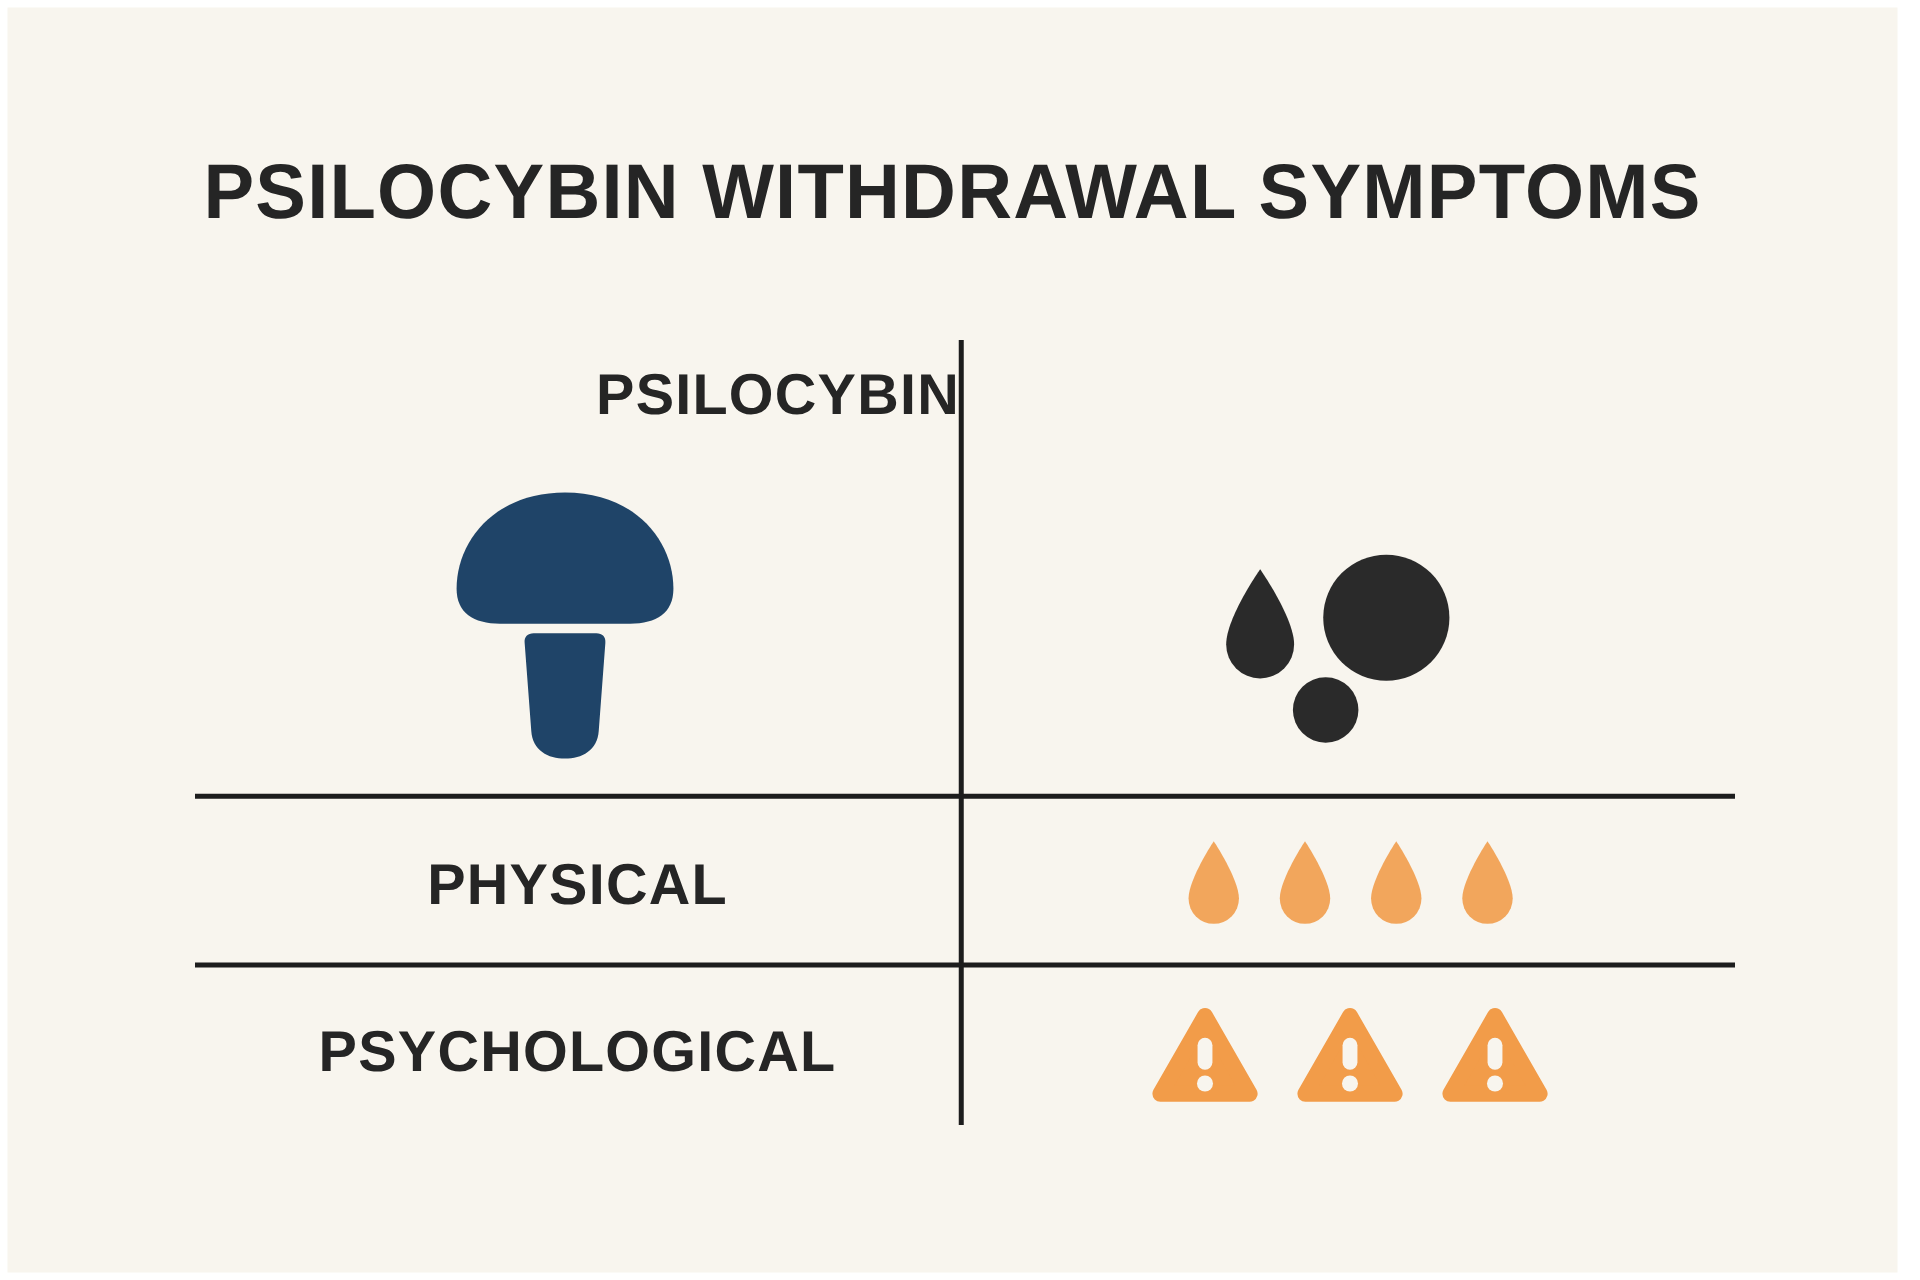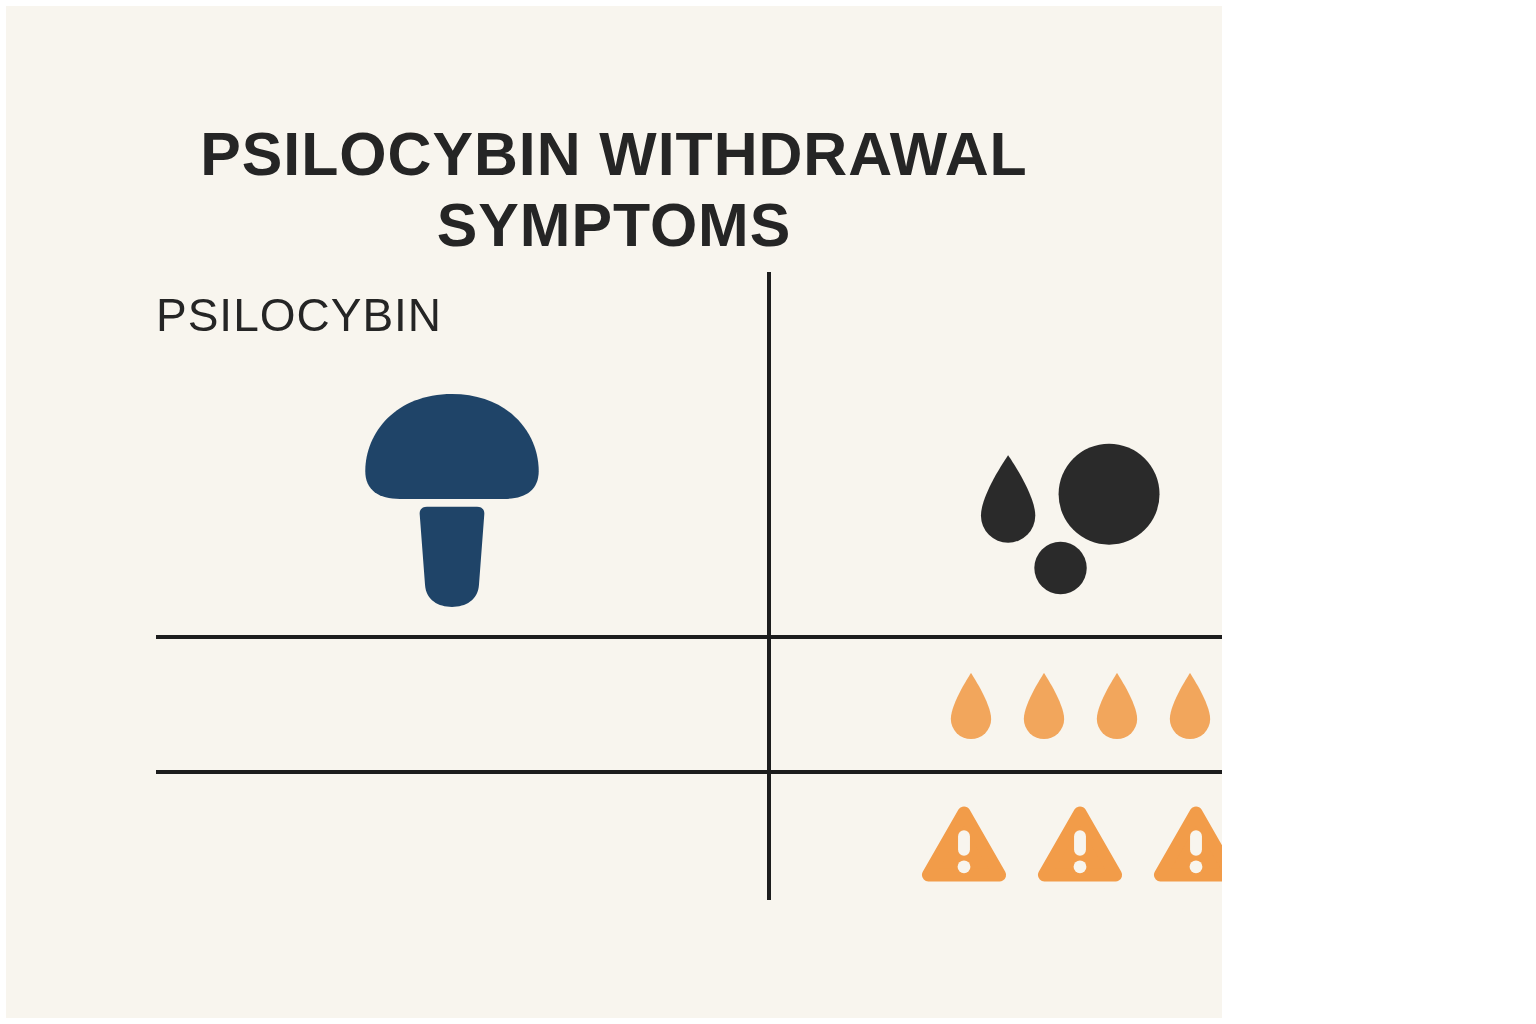--- a/index.html
+++ b/index.html
@@ -14,21 +14,21 @@
   *{margin:0;padding:0;box-sizing:border-box;}
   body{
     font-family:"Liberation Sans","DejaVu Sans",sans-serif;
     background:#ffffff;
     width:1536px;height:1024px;
     overflow:hidden;
   }
   .canvas{
     position:absolute;
     left:6px;top:6px;
-    width:1216px;height:1012px;
+    width:1512px;height:1012px;
     background:var(--background);
     overflow:hidden;
   }
   .title{
     position:absolute;
     left:0;top:112px;
     width:100%;
     text-align:center;
     font-size:62px;
     font-weight:bold;
@@ -45,23 +45,23 @@
   .h-line{
     position:absolute;
     left:150px;
     width:1232px;height:4px;
     background:var(--line);
   }
   .h-line.first{top:629px;}
   .h-line.second{top:764px;}
   .col-header{
     position:absolute;
-    text-align:left;
+    text-align:right;
     font-size:46px;
-    font-weight:normal;
+    font-weight:bold;
     letter-spacing:1px;
     color:var(--text);
     line-height:1.18;
   }
   .col-header.left{left:150px;top:282px;width:612px;}
   .col-header.right{left:766px;top:280px;width:616px;}
   .col-header.right .inner{width:420px;margin:0 auto;}
   .mushroom-wrap{
     position:absolute;
     left:340px;top:376px;
@@ -128,36 +128,38 @@
   </div>
 
   <div class="substances-wrap">
     <svg viewBox="0 0 240 170" aria-hidden="true">
       <path class="shape" d="M48 22 C48 22 20 62 20 84 A28 28 0 0 0 76 84 C76 62 48 22 48 22 Z"></path>
       <circle class="shape" cx="152" cy="62" r="52"></circle>
       <circle class="shape" cx="102" cy="138" r="27"></circle>
     </svg>
   </div>
 
+  <div class="row-label physical">PHYSICAL</div>
 
   <div class="icon-row droplets">
     <svg class="droplet-icon" viewBox="0 0 100 130" aria-hidden="true">
       <path d="M50 6 C50 6 14 60 14 88 A36 36 0 0 0 86 88 C86 60 50 6 50 6 Z"></path>
     </svg>
   <svg class="droplet-icon" viewBox="0 0 100 130" aria-hidden="true">
       <path d="M50 6 C50 6 14 60 14 88 A36 36 0 0 0 86 88 C86 60 50 6 50 6 Z"></path>
     </svg>
       <svg class="droplet-icon" viewBox="0 0 100 130" aria-hidden="true">
       <path d="M50 6 C50 6 14 60 14 88 A36 36 0 0 0 86 88 C86 60 50 6 50 6 Z"></path>
     </svg>
       <svg class="droplet-icon" viewBox="0 0 100 130" aria-hidden="true">
       <path d="M50 6 C50 6 14 60 14 88 A36 36 0 0 0 86 88 C86 60 50 6 50 6 Z"></path>
     </svg>
     </div>
 
+  <div class="row-label psychological">PSYCHOLOGICAL</div>
 
   <div class="icon-row warnings">
     <svg class="warning-icon" viewBox="0 0 100 94" aria-hidden="true">
       <path class="tri" d="M50 14 L89 82 L11 82 Z"></path>
       <rect class="mark" x="43.5" y="33" width="13" height="28" rx="6.5"></rect>
       <circle class="mark" cx="50" cy="73" r="7"></circle>
     </svg>
   <svg class="warning-icon" viewBox="0 0 100 94" aria-hidden="true">
       <path class="tri" d="M50 14 L89 82 L11 82 Z"></path>
       <rect class="mark" x="43.5" y="33" width="13" height="28" rx="6.5"></rect>

